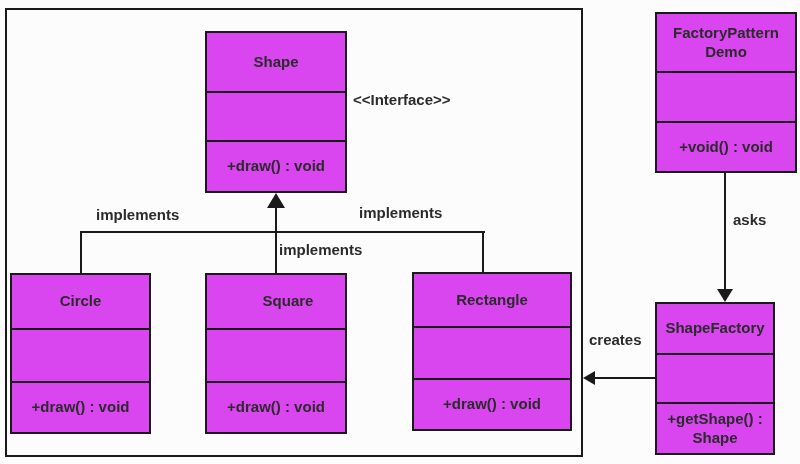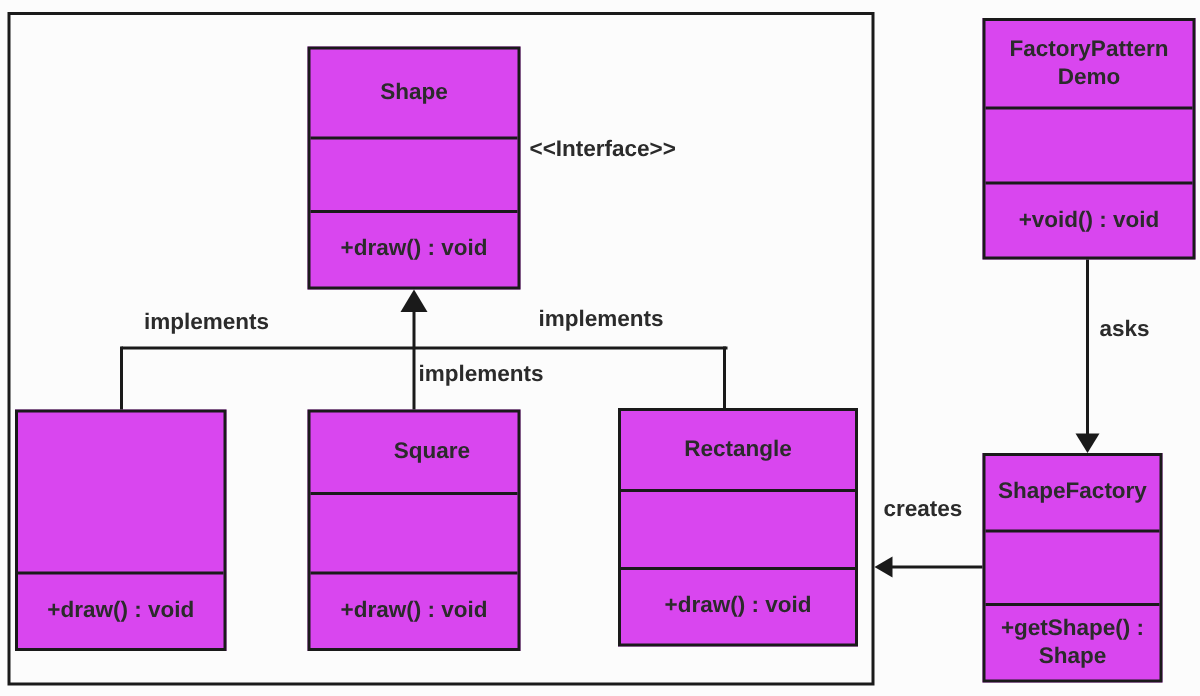--- a/index.html
+++ b/index.html
@@ -59,20 +59,21 @@
 
   <div class="uml-class" style="left:205px;top:31px;width:142px;height:162px;">
     <div class="sec sec-title" style="flex:0 0 60px;">Shape</div>
     <div class="sec sec-attrs"></div>
     <div class="sec" style="flex:0 0 49px;">+draw() : void</div>
   </div>
 
   <div class="rel-label" style="left:353px;top:47px;margin-top:44px;">&lt;&lt;Interface&gt;&gt;</div>
 
   <div class="uml-class" style="left:10px;top:273px;width:141px;height:161px;">
+    <div class="sec sec-title" style="flex:0 0 55px;">Circle</div>
     <div class="sec sec-attrs"></div>
     <div class="sec" style="flex:0 0 49px;">+draw() : void</div>
   </div>
 
   <div class="uml-class" style="left:205px;top:273px;width:142px;height:161px;">
     <div class="sec sec-title" style="flex:0 0 55px;padding-left:24px;">Square</div>
     <div class="sec sec-attrs"></div>
     <div class="sec" style="flex:0 0 49px;">+draw() : void</div>
   </div>
 

